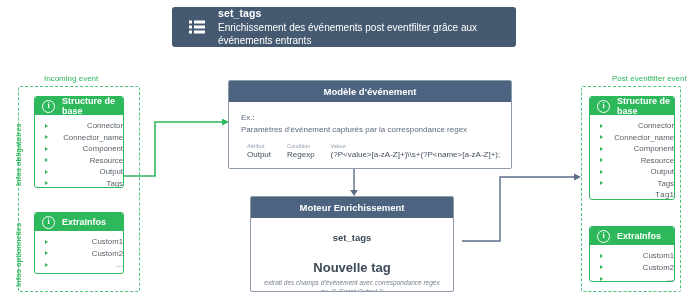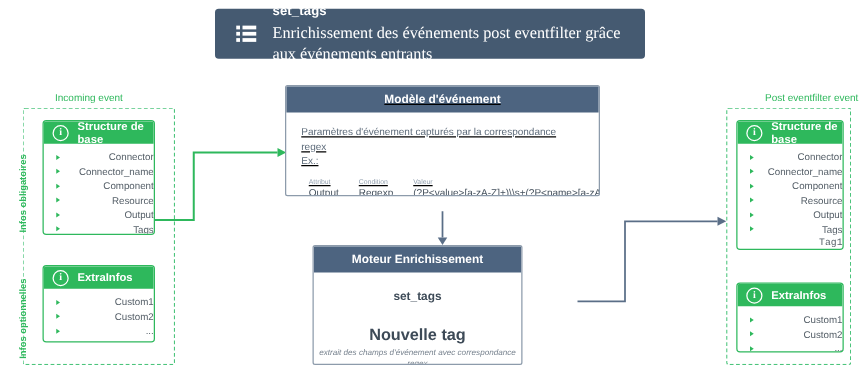--- a/index.html
+++ b/index.html
@@ -39,24 +39,23 @@
     align-items: center;
     justify-content: center;
   }
   .banner-text { color: #ffffff; line-height: 1.25; }
   .banner-title {
     font-size: 10.5px;
     font-weight: bold;
     letter-spacing: 0.1px;
   }
   .banner-sub {
-    font-size: 13px;
+    font-size: 10px;
     font-weight: normal;
     margin-top: 2px;
-    font-family: Liberation Serif, serif;
   }
 
   
   .group {
     position: absolute;
     border: 1.5px dashed #4cc47c;
     border-radius: 2px;
     box-sizing: border-box;
   }
   #group-incoming { left: 18px;  top: 86px;  width: 122px; height: 206px; }
@@ -160,22 +159,22 @@
   .panel-head {
     background: #4d6480;
     color: #ffffff;
     height: 21px;
     display: flex;
     align-items: center;
     justify-content: center;
     font-size: 9.5px;
     font-weight: bold;
   }
-  #panel-model  { left: 228px; top: 68px;  width: 252px; height: 89px; text-decoration: underline; }
-  #panel-engine { left: 250px; top: 196px; width: 168px; height: 96px; }
+  #panel-model  { left: 228px; top: 80px;  width: 284px; height: 89px; }
+  #panel-engine { left: 250px; top: 196px; width: 204px; height: 96px; }
 
   .panel-body { padding: 10px 12px 0 12px; }
   .p-text {
     font-size: 8px;
     color: #5d6b7a;
     line-height: 1.45;
   }
   .attr-table {
     margin-top: 8px;
     margin-left: 6px;
@@ -378,22 +377,22 @@
 <div class="conn" style="left:462px; top:173px;">
   <svg width="126" height="72" viewBox="0 0 126 72">
     <path d="M0 68 H38 V4 H112" stroke="#5a6e87" stroke-width="1.4" fill="none"></path>
     <path d="M112 0.4 L119 4 L112 7.6 Z" fill="#5a6e87"></path>
   </svg>
 </div>
 
 <div class="panel" id="panel-model">
   <div class="panel-head">Modèle d'événement</div>
   <div class="panel-body">
+    <div class="p-text">Ex.:</div>
     <div class="p-text">Paramètres d'événement capturés par la correspondance regex</div>
-    <div class="p-text">Ex.:</div>
     <div class="attr-table">
       <div class="attr-col">
         <div class="attr-label">Attribut</div>
         <div class="attr-val">Output</div>
       </div>
       <div class="attr-col">
         <div class="attr-label">Condition</div>
         <div class="attr-val">Regexp</div>
       </div>
       <div class="attr-col wide">

